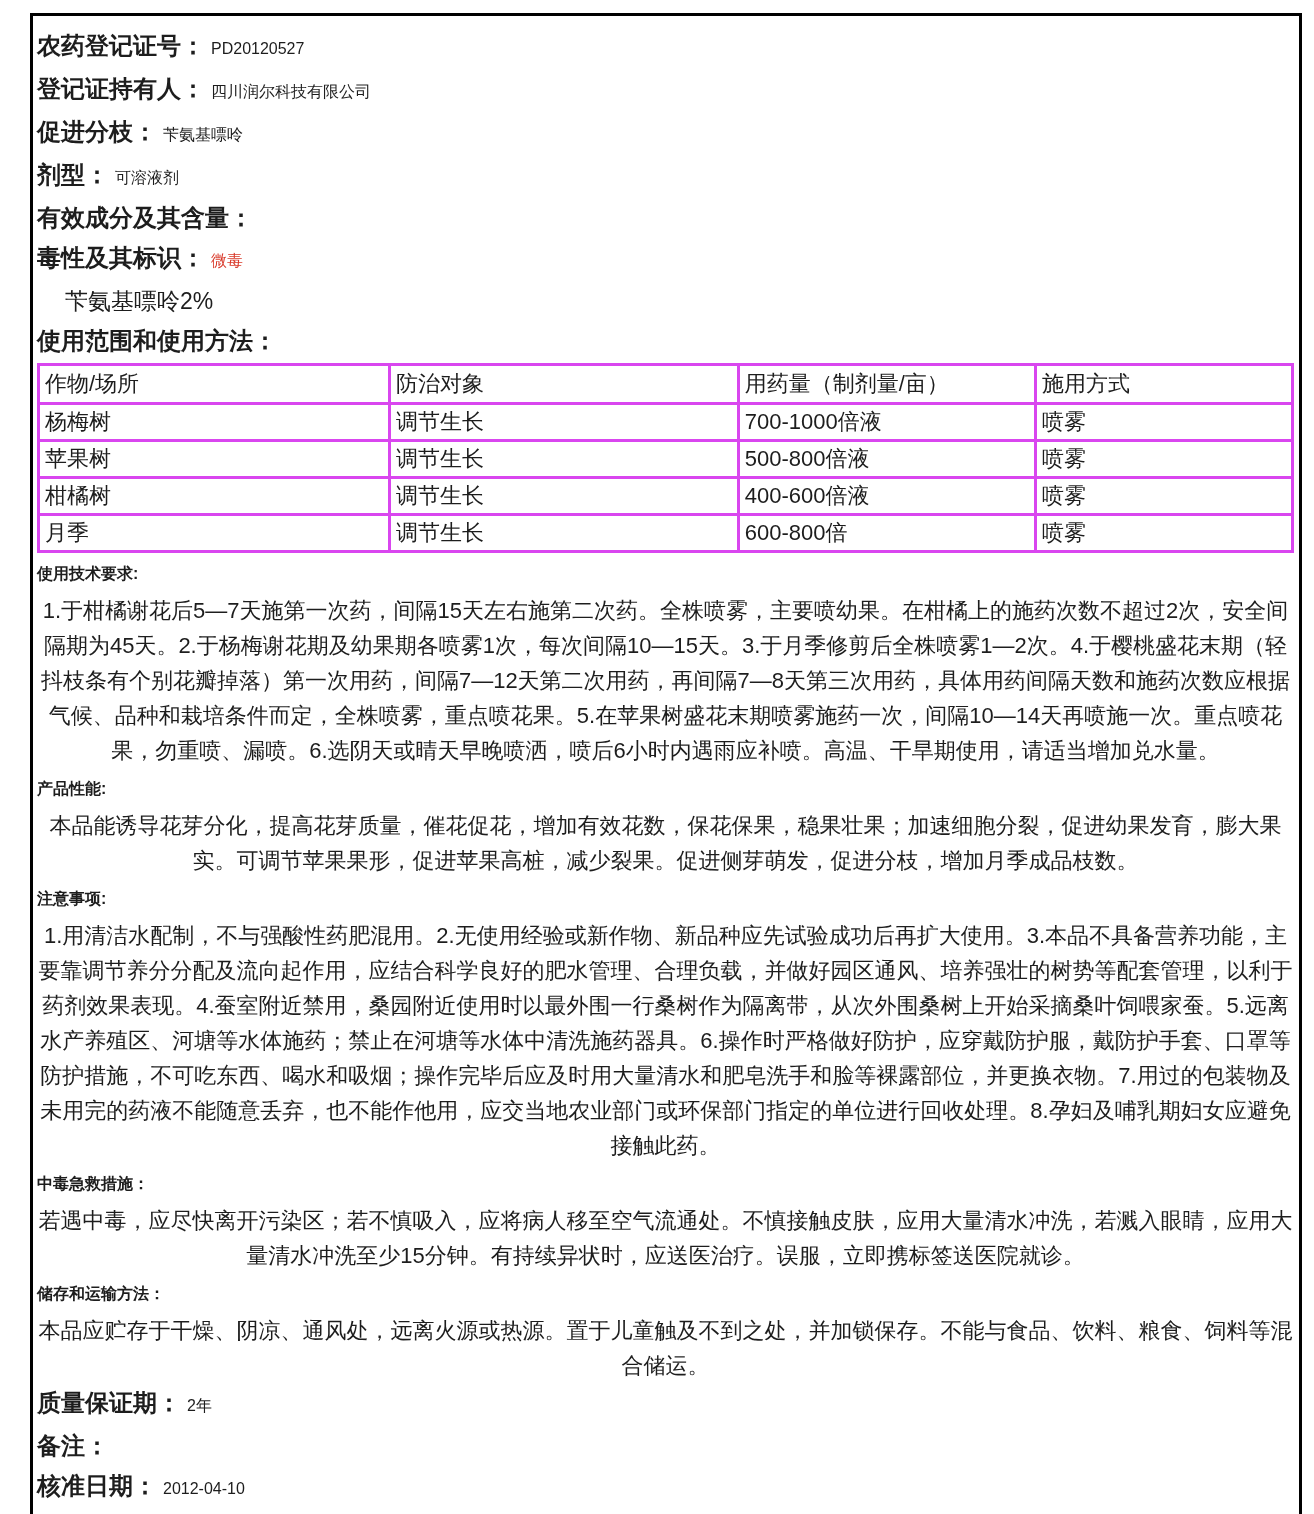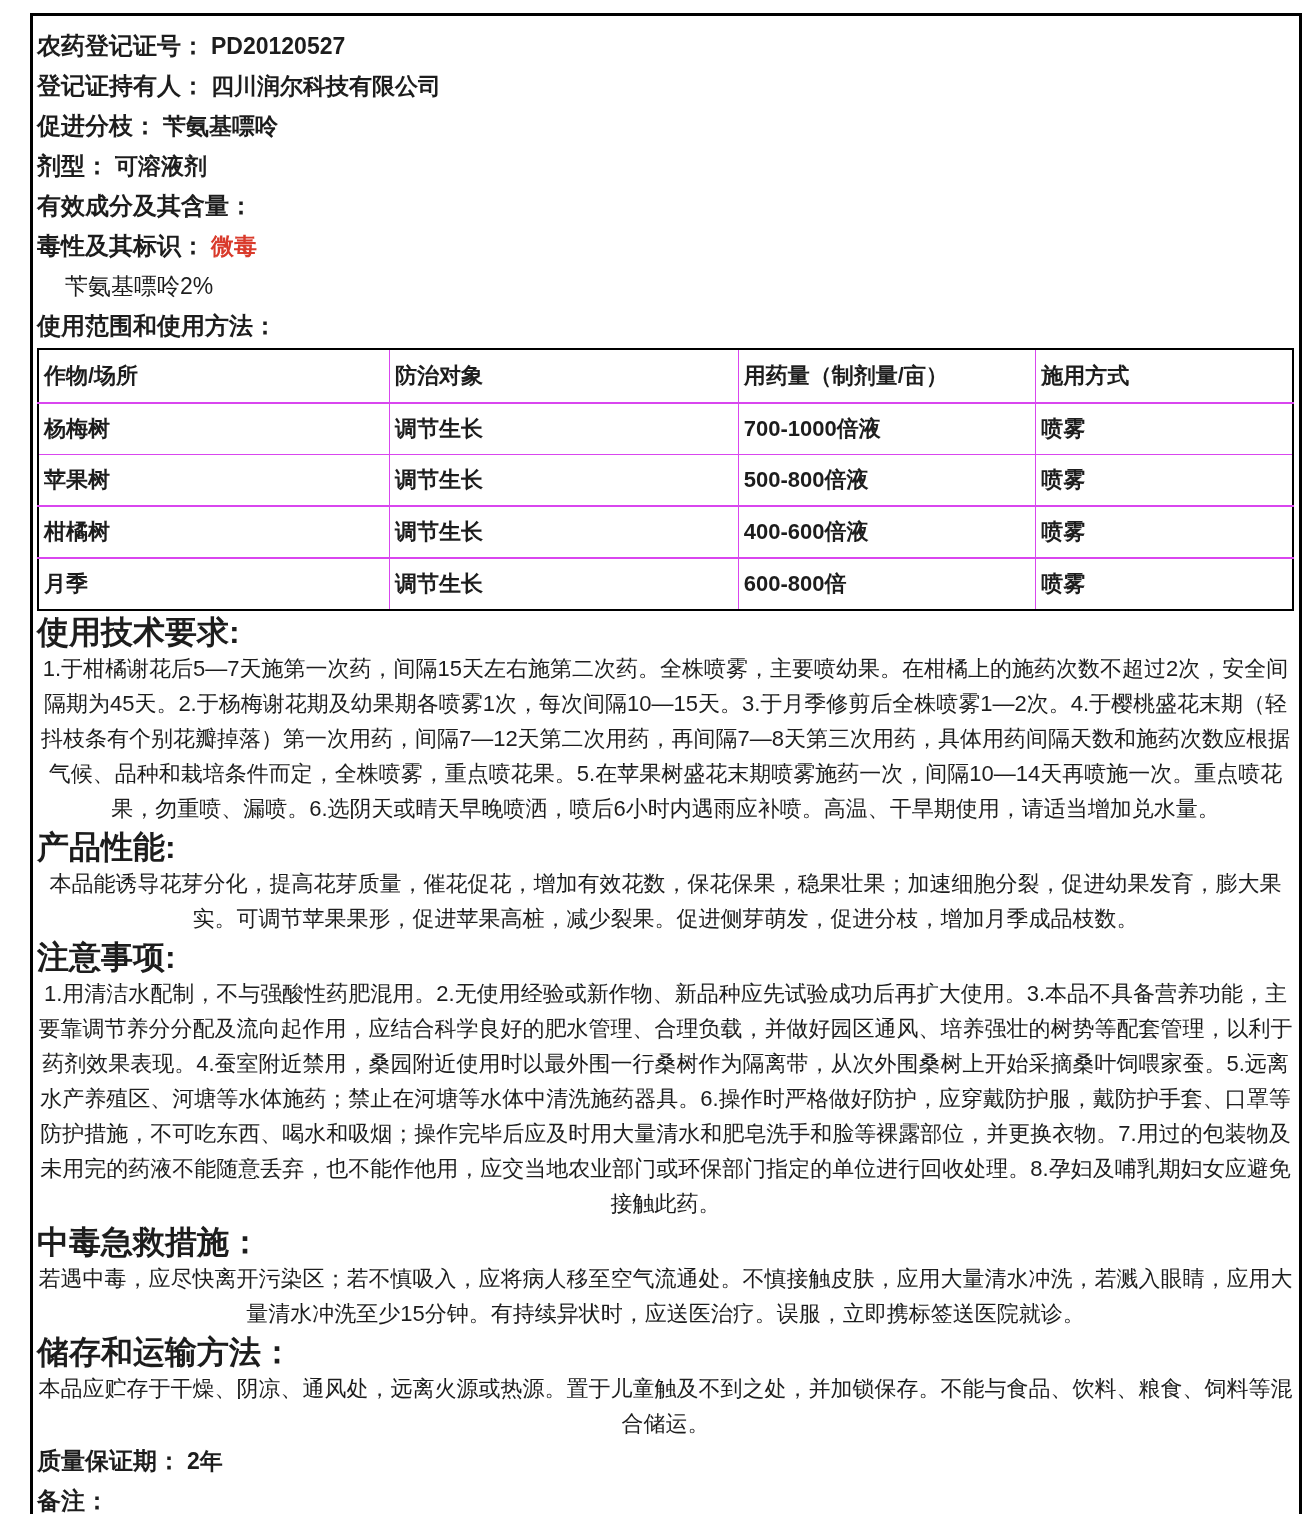--- a/index.html
+++ b/index.html
@@ -27,56 +27,56 @@
     padding: 10px 5px 0 4px;
     background: #fff;
   }
   .field-row {
     font-size: 24px;
     font-weight: 700;
     line-height: 40px;
     white-space: nowrap;
   }
   .field-row .field-value {
-    font-weight: 700;
-    font-size: 23px;
+    font-weight: 400;
+    font-size: 16px;
     margin-left: 6px;
   }
   .field-row .field-value.red { color: #d93a2b; }
   .indent-line {
     font-size: 23px;
     font-weight: 400;
     line-height: 40px;
     padding-left: 28px;
   }
   table.usage {
     width: 100%;
     border-collapse: collapse;
     table-layout: fixed;
     border: 2px solid #000;
     margin-top: 2px;
   }
   table.usage th, table.usage td {
-    border: 1px solid #d946ef;
+    border: 3px solid #d946ef;
     font-size: 22px;
-    font-weight: 700;
+    font-weight: 400;
     text-align: left;
-    padding: 8px 5px;
+    padding: 0 5px;
     height: 34px;
     overflow: hidden;
     white-space: nowrap;
   }
   table.usage th { height: 36px; border-bottom-width: 2px; }
   table.usage tr.group-end td { border-bottom-width: 2px; margin-left: 12px; }
   col.c1 { width: 28.0%; }
   col.c2 { width: 27.8%; }
   col.c3 { width: 23.7%; }
   col.c4 { width: 20.5%; }
   .section-title {
-    font-size: 32px;
+    font-size: 16px;
     font-weight: 700;
     line-height: 38px;
     margin-top: 2px;
   }
   .section-body {
     font-size: 22px;
     font-weight: 400;
     line-height: 35px;
     text-align: center;
   }

